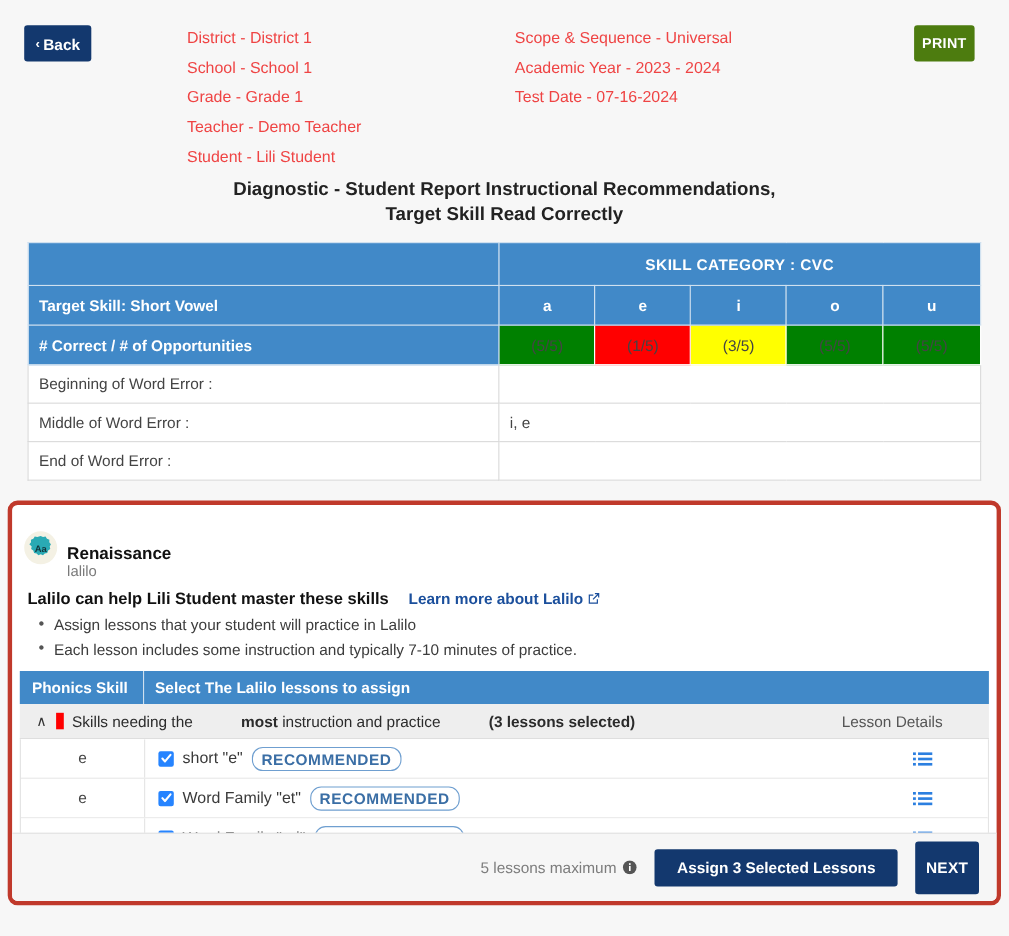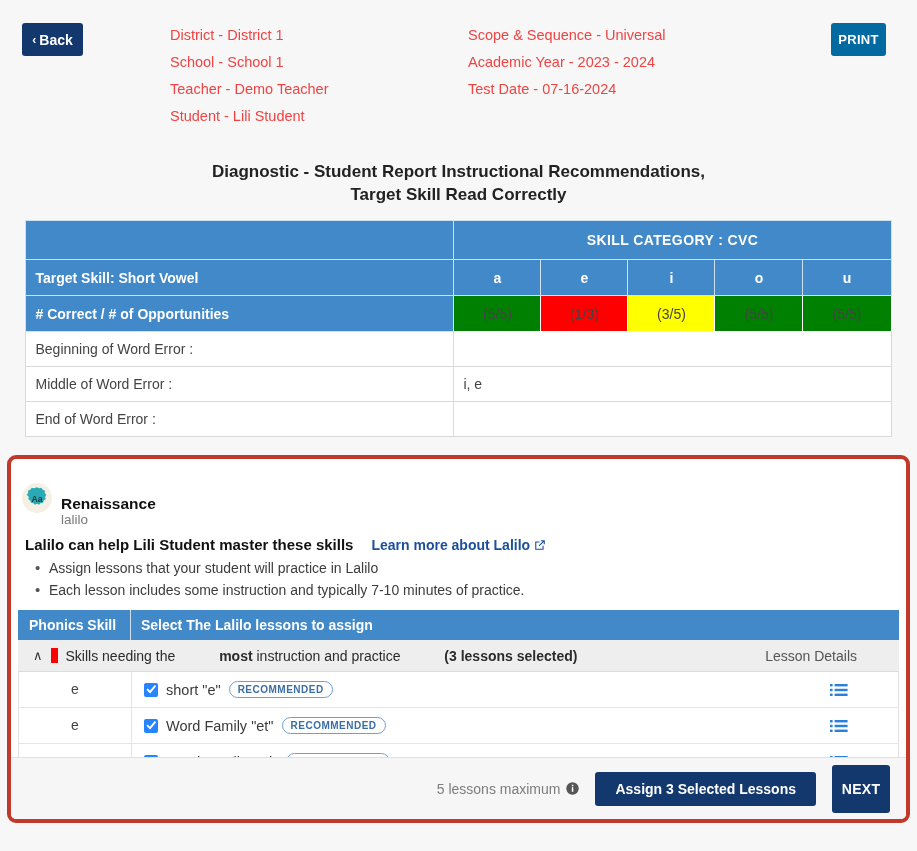--- a/index.html
+++ b/index.html
@@ -19,21 +19,21 @@
     border:none;border-radius:3px;
     font-size:14px;font-weight:bold;
     font-family:"Liberation Sans",sans-serif;
     cursor:pointer;
     display:flex;align-items:center;justify-content:center;gap:3px;
   }
   .back-btn .chev{font-size:12px;}
   .print-btn{
     position:absolute;left:831px;top:23px;
     width:55px;height:33px;
-    background:#0369a1;color:#fff;
+    background:#4d7c0f;color:#fff;
     border:none;border-radius:3px;
     font-size:13px;font-weight:bold;
     letter-spacing:.3px;
     font-family:"Liberation Sans",sans-serif;
     cursor:pointer;
   }
   .meta-col{position:absolute;font-size:14.5px;color:#ef4444;}
   .meta-col.left{left:170px;top:22px;}
   .meta-col.right{left:468px;top:22px;}
   .meta-line{height:27px;line-height:27px;white-space:nowrap;}
@@ -148,21 +148,21 @@
   .lr-main{flex:1;display:flex;align-items:center;gap:8px;padding-left:12px;}
   .cb{
     width:14px;height:14px;border-radius:2px;background:#2684ff;
     display:inline-flex;align-items:center;justify-content:center;flex:none;
     cursor:pointer;
   }
   .cb svg{display:block;}
   .lesson-name{font-size:14.5px;color:#3a3a3a;}
   .badge{
     border:1px solid #6f9fd0;border-radius:10px;
-    color:#3a6ea5;font-size:10px;font-weight:bold;
+    color:#3a6ea5;font-size:14px;font-weight:bold;
     letter-spacing:.5px;padding:2px 8px;white-space:nowrap;
   }
   .lr-icon{width:118px;display:flex;justify-content:center;flex:none;cursor:pointer;}
   .lr-icon svg{display:block;}
   .partial-row{height:8px;background:#fff;border-bottom:1px solid #e4e4e4;display:flex;}
   .partial-row .lr-skill{height:8px;}
   
   .footer-bar{
     position:absolute;left:0;right:0;bottom:0;
     height:62px;background:#f6f6f6;border-top:1px solid #e0e0e0;
@@ -188,20 +188,21 @@
 
 <div class="header">
   <button class="back-btn">
     <span class="chev">‹</span>
     <span>Back</span>
   </button>
 
   <div class="meta-col left">
     <div class="meta-line">District -  District 1</div>
     <div class="meta-line">School - School 1</div>
+    <div class="meta-line">Grade - Grade 1</div>
     <div class="meta-line">Teacher - Demo Teacher</div>
     <div class="meta-line">Student - Lili Student</div>
   </div>
 
   <div class="meta-col right">
     <div class="meta-line">Scope &amp; Sequence - Universal</div>
     <div class="meta-line">Academic Year - 2023 - 2024</div>
     <div class="meta-line">Test Date - 07-16-2024</div>
   </div>
 
@@ -231,21 +232,21 @@
     <td class="hd">Target Skill: Short Vowel</td>
     <td class="hd vowel">a</td>
     <td class="hd vowel">e</td>
     <td class="hd vowel">i</td>
     <td class="hd vowel">o</td>
     <td class="hd vowel">u</td>
   </tr>
   <tr>
     <td class="hd"># Correct / # of Opportunities</td>
     <td class="cell-score sc-green">(5/5)</td>
-    <td class="cell-score sc-red">(1/3)</td>
+    <td class="cell-score sc-red">(1/5)</td>
     <td class="cell-score sc-yellow">(3/5)</td>
     <td class="cell-score sc-green">(5/5)</td>
     <td class="cell-score sc-green">(5/5)</td>
   </tr>
   <tr>
     <td>Beginning of Word Error :</td>
     <td colspan="5"></td>
   </tr>
   <tr>
     <td>Middle of Word Error :</td>

